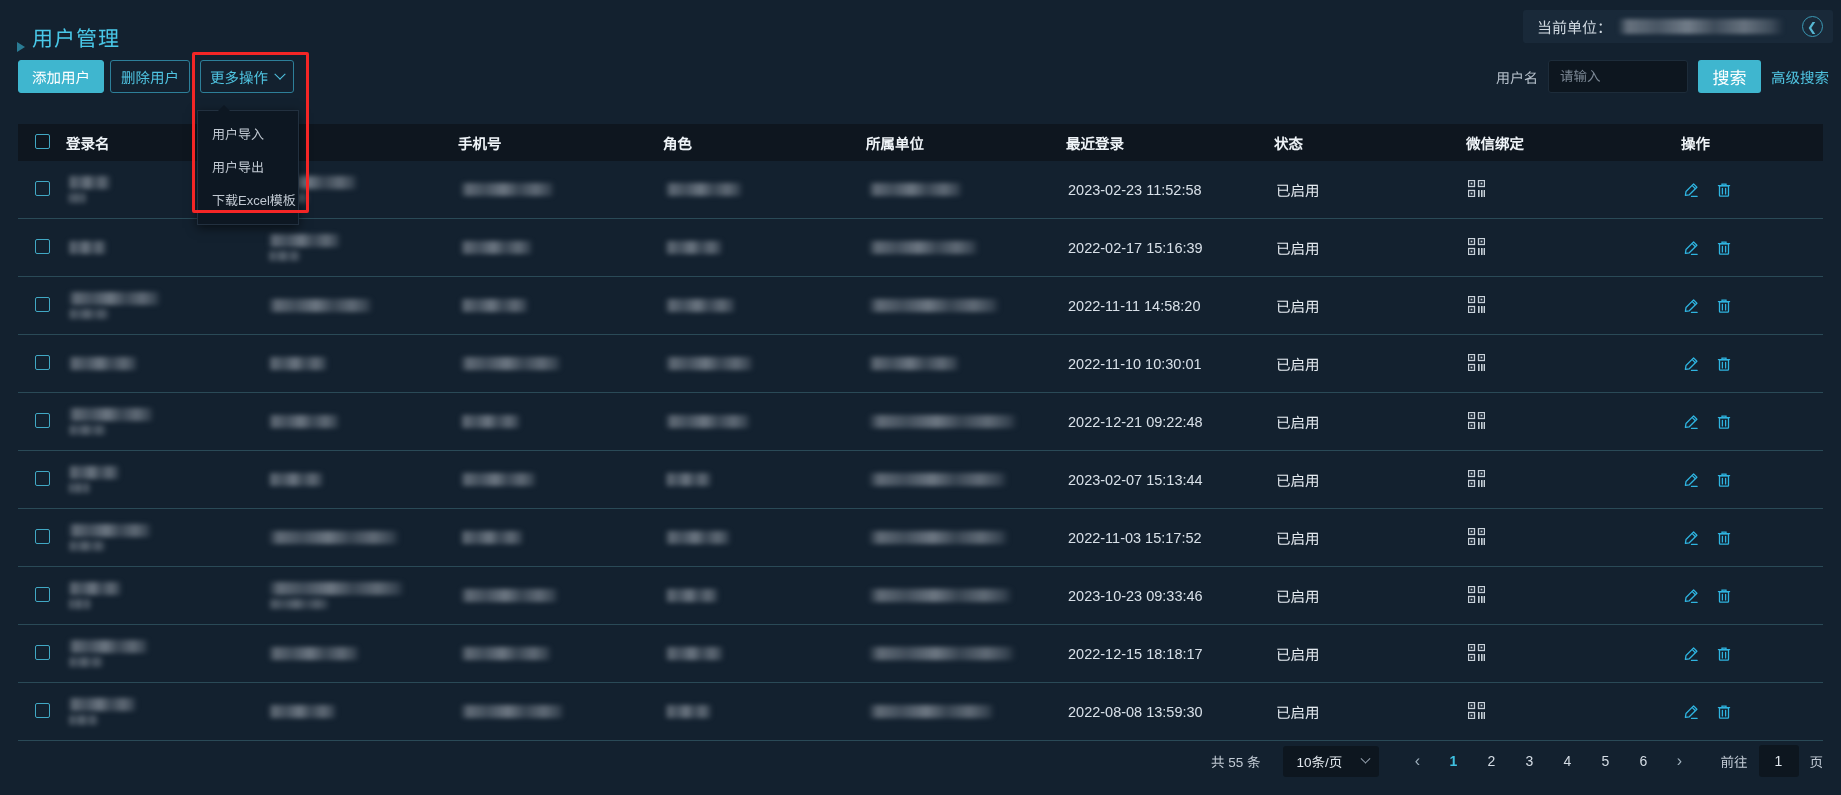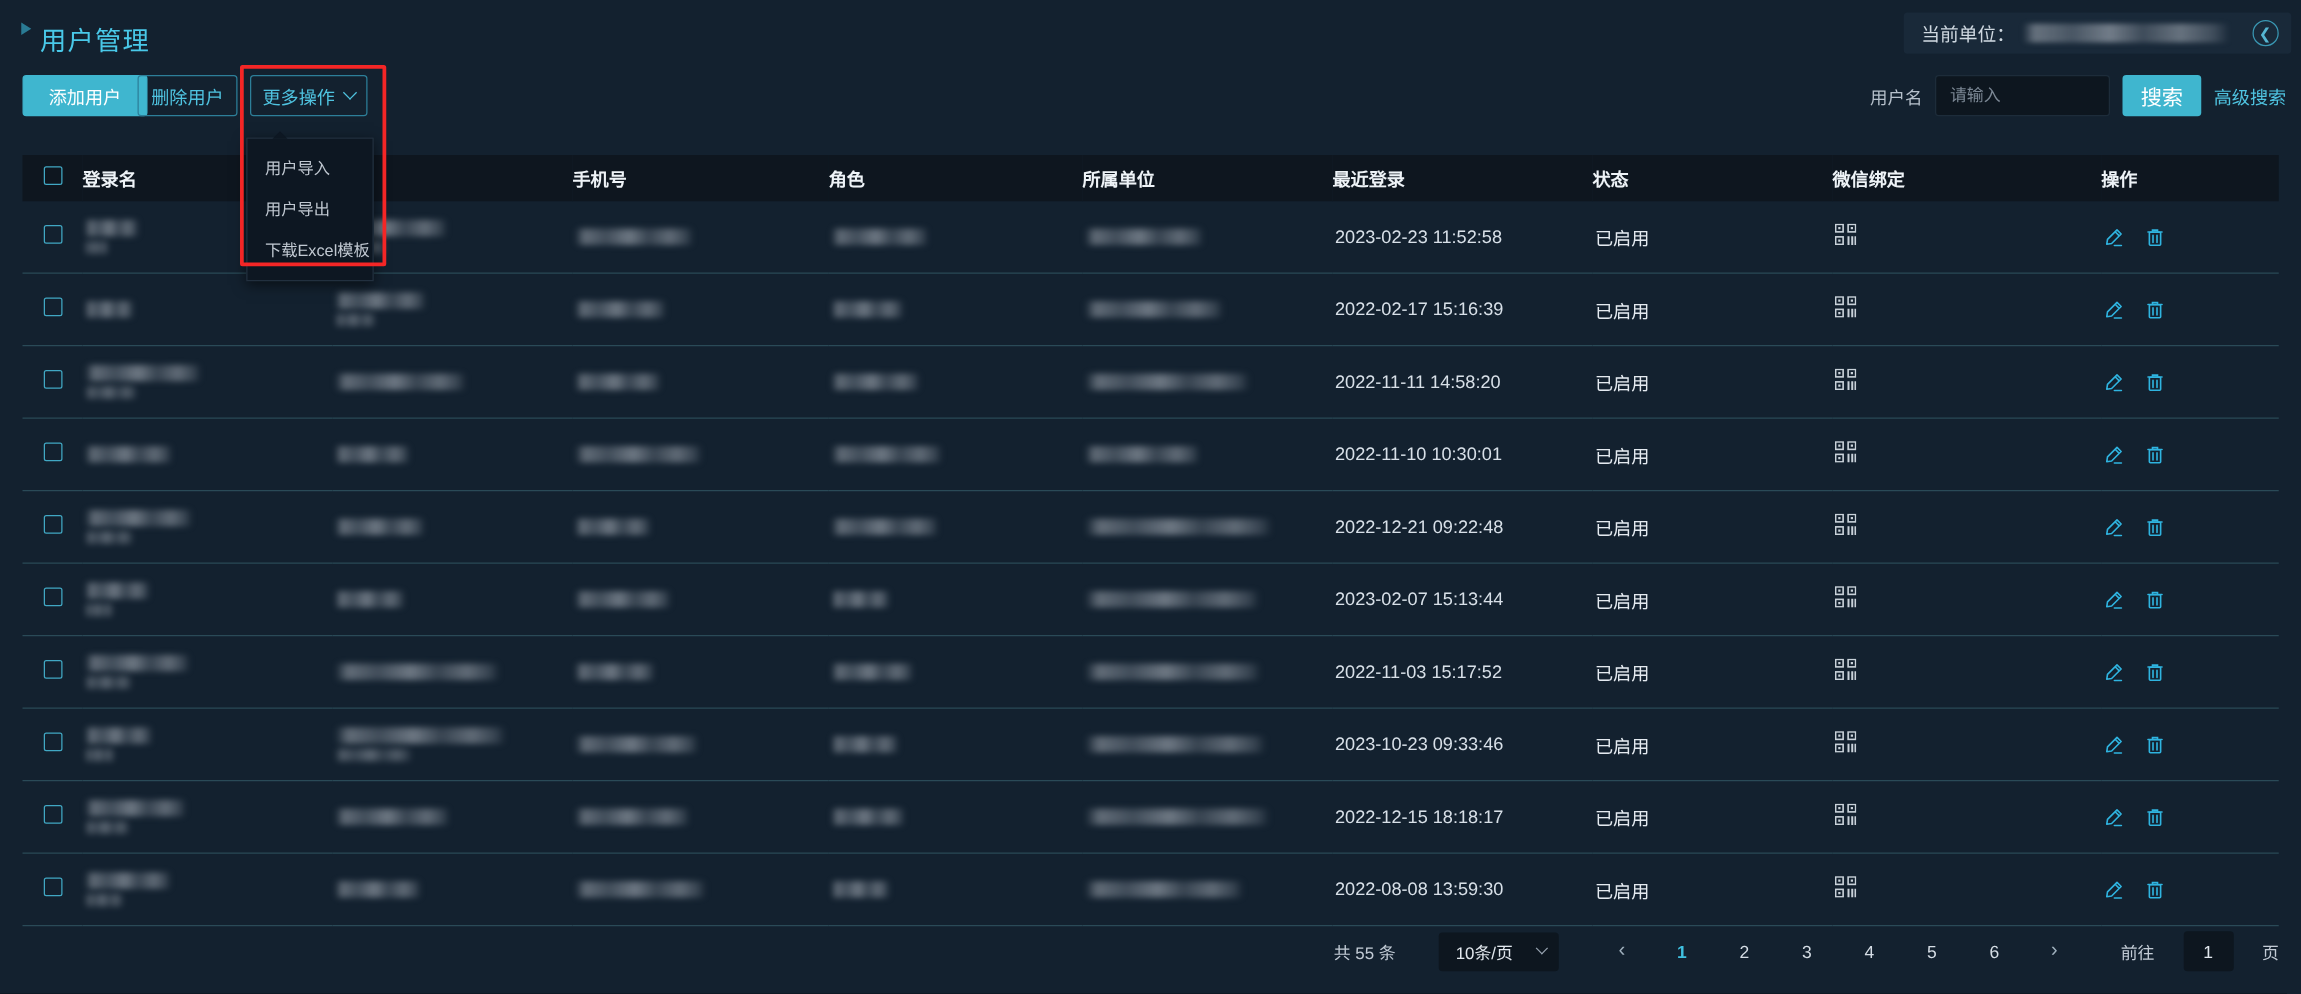--- a/index.html
+++ b/index.html
@@ -17,24 +17,24 @@
     width: 1841px;
     height: 795px;
     background: #13212f;
     overflow: hidden;
     box-sizing: border-box;
   }
 
   
   .page-title-row {
     position: absolute;
-    left: 0; top: 16px;
+    left: 0; top: 0;
     width: 1841px; height: 52px;
     display: flex;
-    align-items: flex-start;
+    align-items: flex-end;
   }
   .title-arrow {
     width: 0; height: 0;
     border-left: 8px solid #2a7b94;
     border-top: 5px solid transparent;
     border-bottom: 5px solid transparent;
     margin-left: 17px;
     margin-right: 7px;
     margin-top: 2px;
   }
@@ -107,21 +107,21 @@
     border-radius: 3px;
     font-size: 14.5px;
     display: flex;
     align-items: center;
     justify-content: center;
     cursor: pointer;
     box-sizing: border-box;
     white-space: nowrap;
   }
   .btn-primary {
-    left: 18px; width: 100px;
+    left: 18px; width: 86px;
     background: #3fb6cf;
     color: #ffffff;
     border: 1px solid #3fb6cf;
   }
   .btn-ghost {
     left: 110px; width: 80px;
     background: transparent;
     color: #4fc3e0;
     border: 1px solid #2d7f99;
   }
@@ -290,21 +290,21 @@
   .qr-icon { display: inline-block; }
   .ops-icons { display: flex; align-items: center; gap: 17px; }
   .op-btn { cursor: pointer; display: inline-flex; line-height: 0; }
 
   
   .pagination {
     position: absolute;
     right: 18px; bottom: 18px;
     display: flex;
     align-items: center;
-    gap: 16px;
+    gap: 4px;
     color: #c2cbd5;
     font-size: 13.5px;
   }
   .pg-total { margin-right: 18px; white-space: nowrap; }
   .pg-size {
     height: 31px; min-width: 96px;
     background: #0d161f;
     border-radius: 3px;
     display: flex; align-items: center;
     justify-content: space-between;

